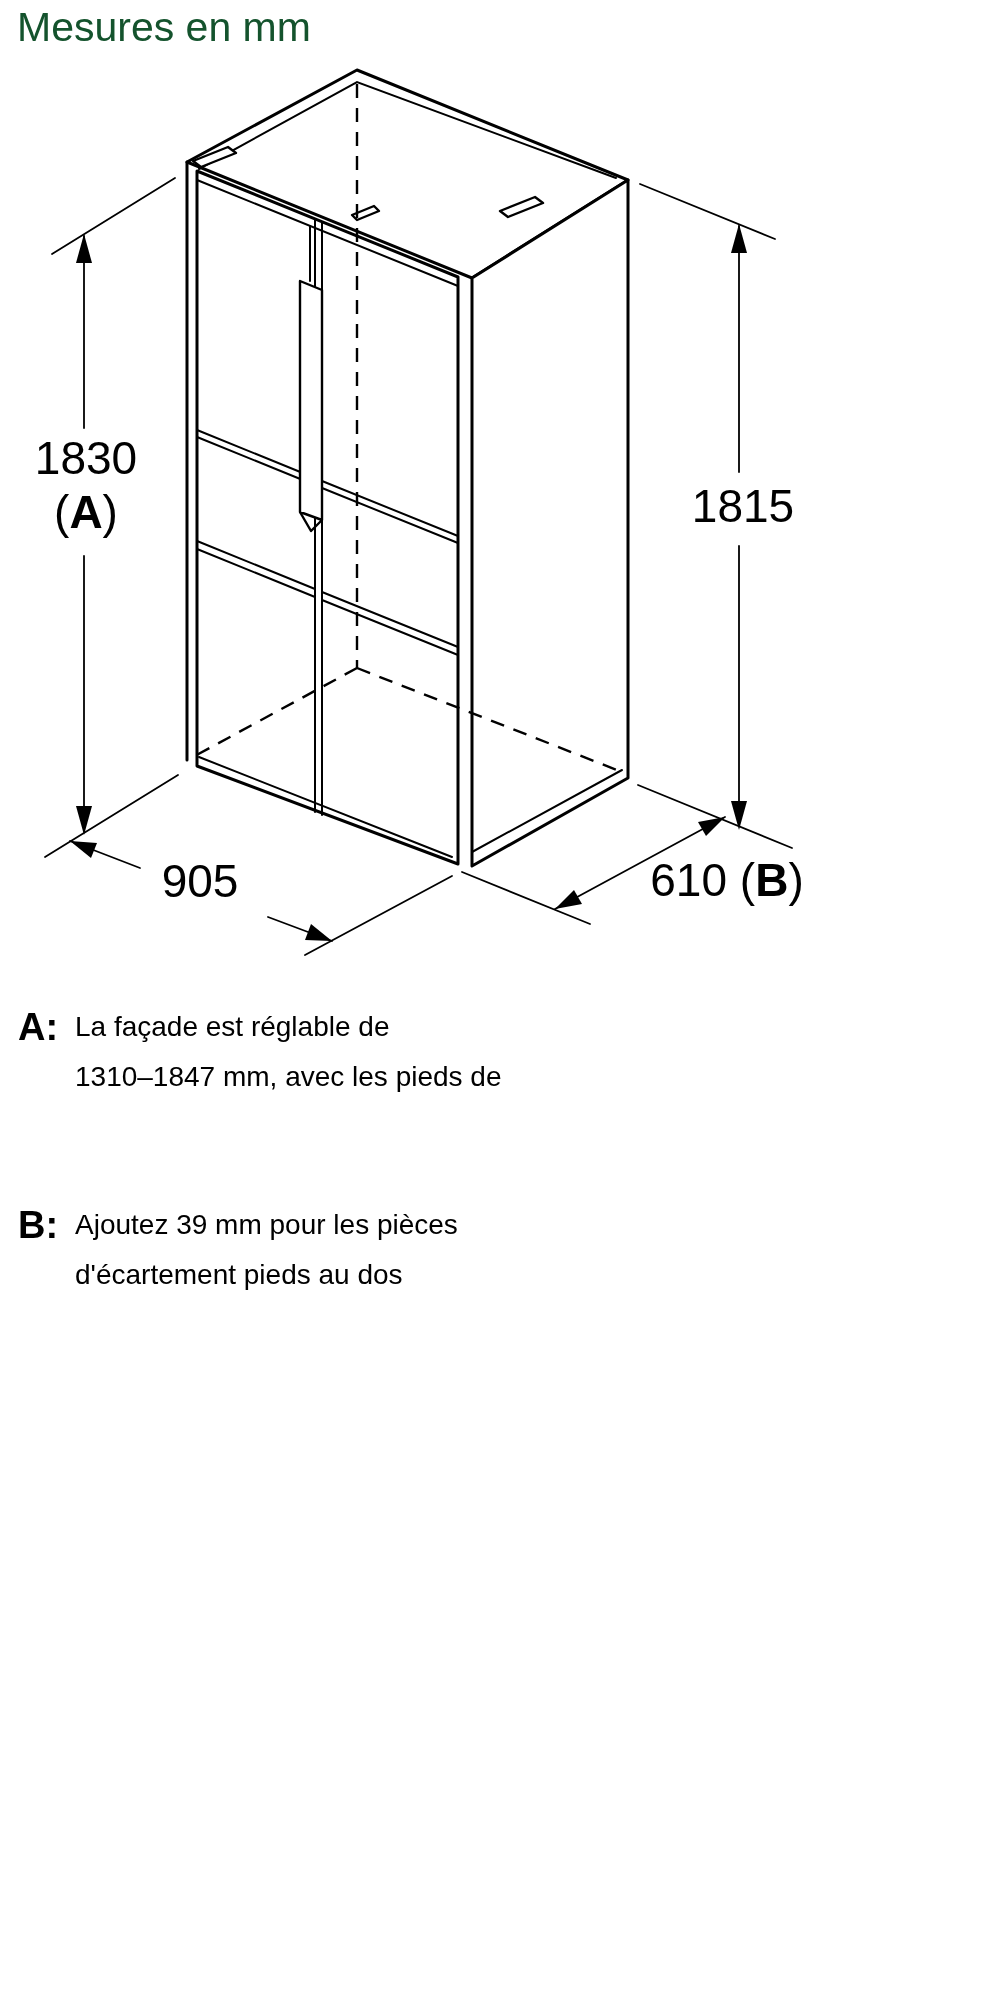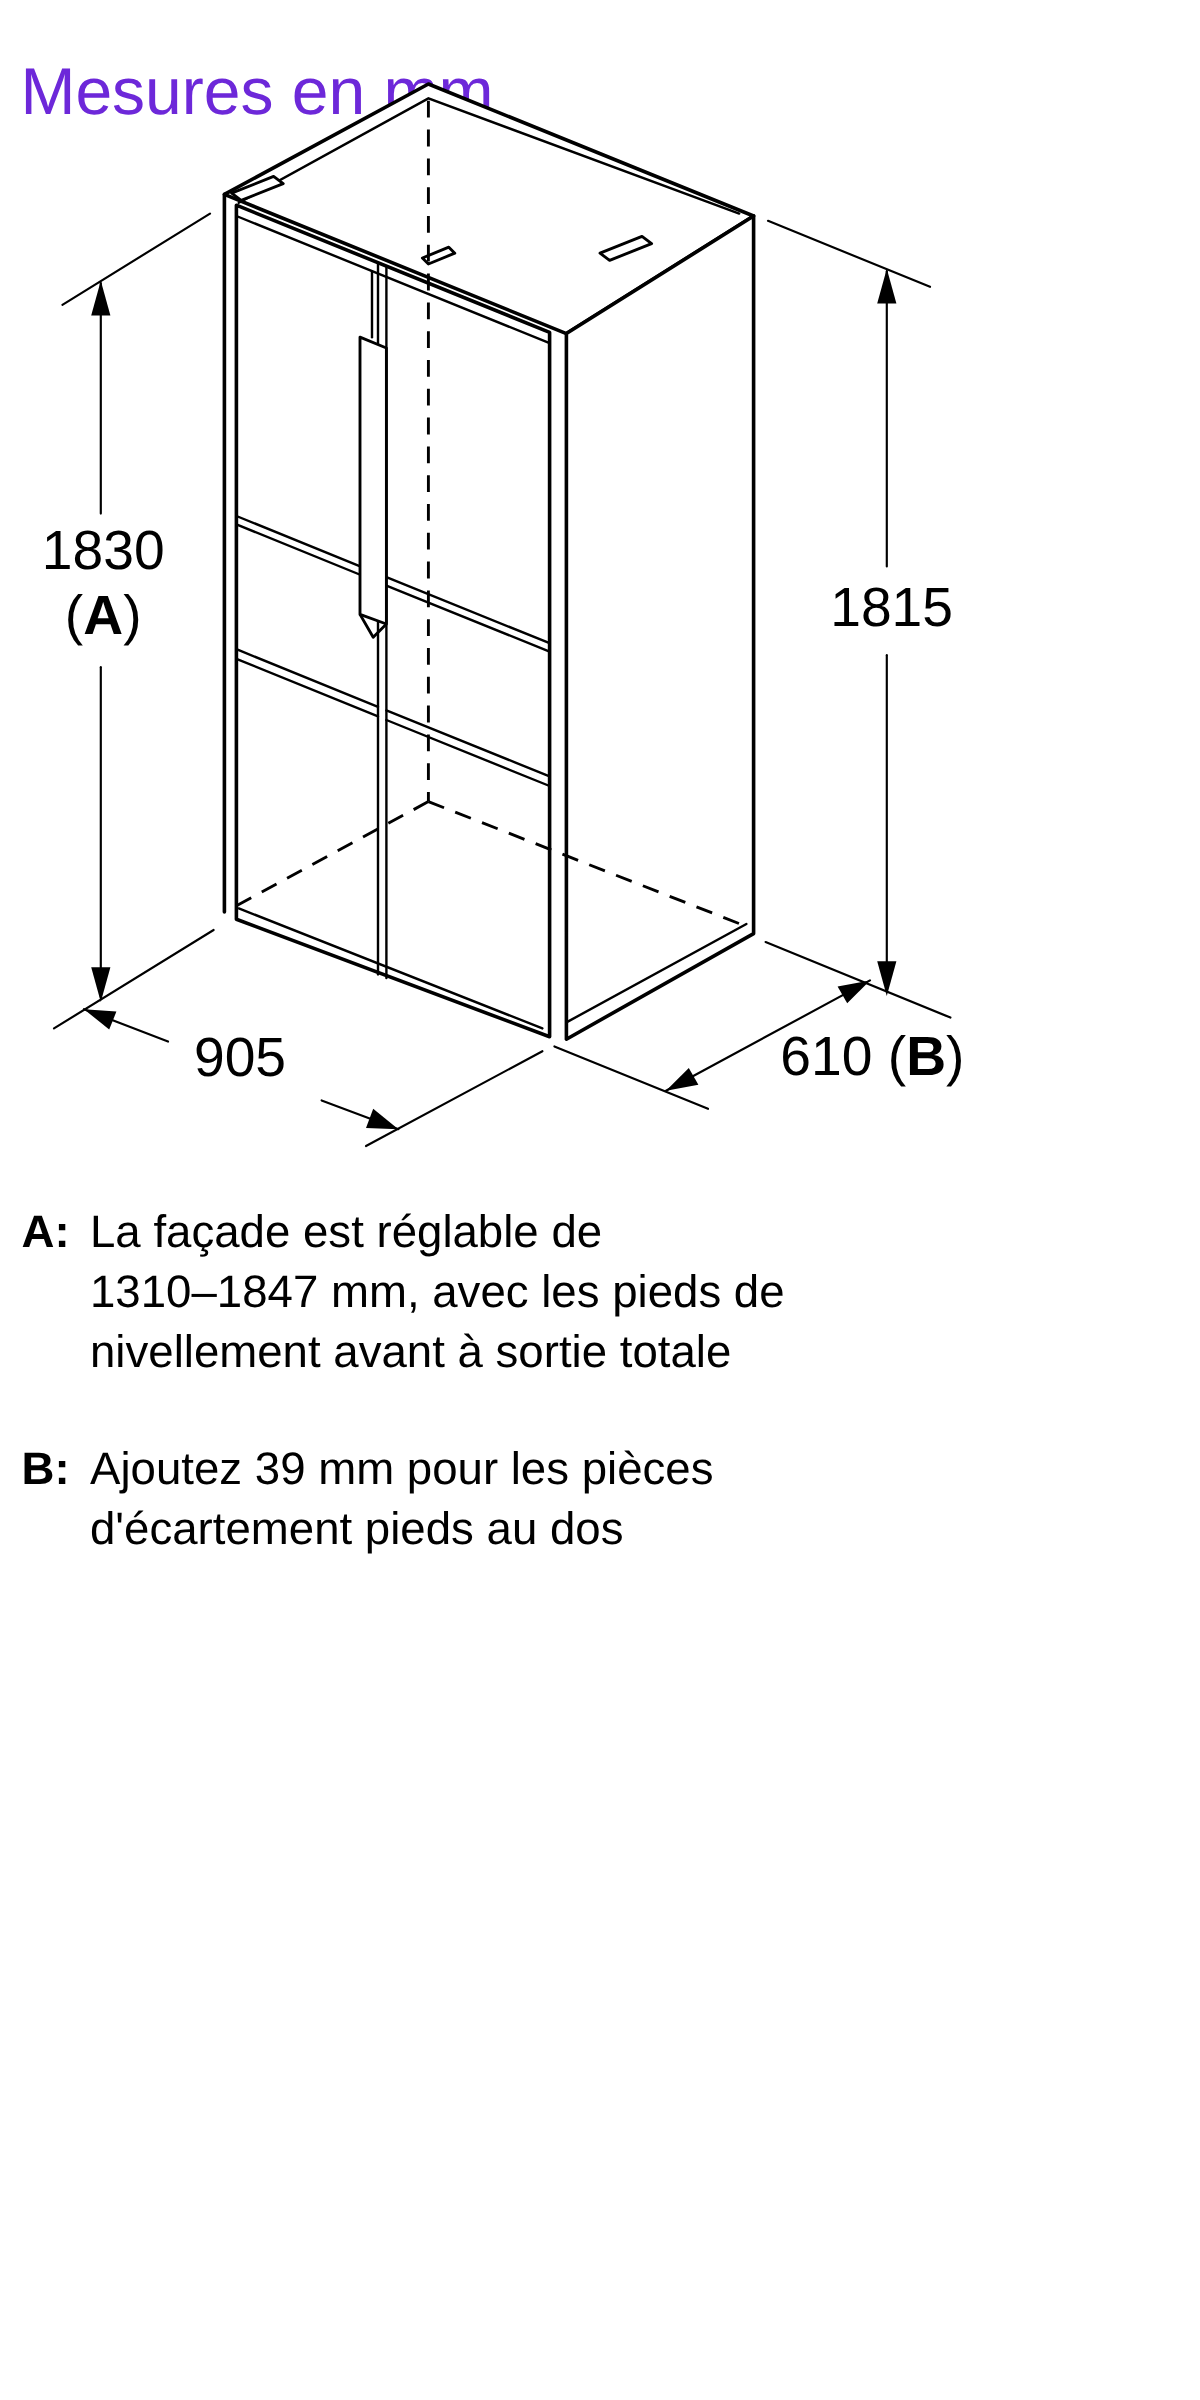--- a/index.html
+++ b/index.html
@@ -11,24 +11,23 @@
     position:relative;
     width:1000px;
     height:2000px;
     background:#ffffff;
     overflow:hidden;
   }
   .title{
     position:absolute;
     left:17px;
     top:4px;
-    font-size:55px;
-    color:#6d28d9;
+    font-size:41px;
+    color:#14532d;
     letter-spacing:0px;
-    margin-top:40px;
   }
   .diagram-svg{
     position:absolute;
     left:0;
     top:0;
   }
   .note{
     position:absolute;
     left:18px;
     display:flex;
@@ -38,21 +37,21 @@
   .note-a{ top:1002px; }
   .note-b{ top:1200px; }
   .note-label{
     font-size:38px;
     font-weight:bold;
     width:57px;
     flex:0 0 57px;
     line-height:50px;
   }
   .note-lines{
-    font-size:38px;
+    font-size:28px;
     line-height:50px;
   }
   .dim-num{
     font-size:46px;
     fill:#000;
   }
 </style>
 </head>
 <body>
 
@@ -153,21 +152,20 @@
       <text class="dim-num" x="200" y="897">905</text>
       <text class="dim-num" x="727" y="896"><tspan>610 (</tspan><tspan font-weight="bold">B</tspan><tspan>)</tspan></text>
     </g>
   </svg>
 
   <div class="note note-a">
     <div class="note-label">A:</div>
     <div class="note-lines">
       <div>La façade est réglable de</div>
       <div>1310–1847 mm, avec les pieds de</div>
-      <div>nivellement avant à sortie totale</div>
     </div>
   </div>
 
   <div class="note note-b">
     <div class="note-label">B:</div>
     <div class="note-lines">
       <div>Ajoutez 39 mm pour les pièces</div>
       <div>d'écartement pieds au dos</div>
     </div>
   </div>

